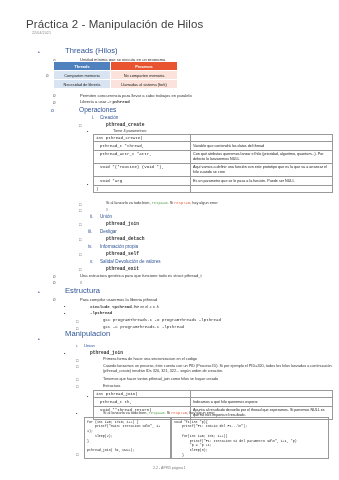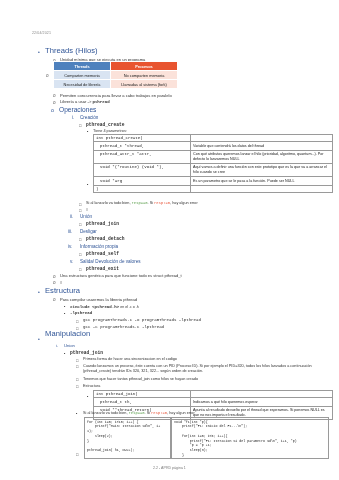--- a/index.html
+++ b/index.html
@@ -18,21 +18,21 @@
     position:absolute;left:26px;top:18px;
     font-size:11.5px;font-weight:400;color:#404040;
     letter-spacing:.1px;white-space:nowrap;
   }
   .doc-date{
     position:absolute;left:32px;top:31px;
     font-size:3.6px;color:#8a8a8a;letter-spacing:.1px;
   }
 
   
-  .row{position:absolute;white-space:nowrap;}
+  .row{position:absolute;white-space:nowrap;margin-left:20px;}
   .bul{position:absolute;}
 
   
   .m-disc{font-size:5px;line-height:1;color:#2f5496;}
   .m-circ{font-size:4.6px;line-height:1;color:#595959;}
   .m-sq{font-size:4px;line-height:1;color:#404040;}
 
   .h1t{font-size:7.6px;color:#2f5496;font-weight:400;letter-spacing:.05px;}
   .h2t{font-size:6.6px;color:#2f5496;font-weight:400;}
   .lvl2{font-size:4.1px;color:#333;}
@@ -74,20 +74,21 @@
   .footer{
     position:absolute;left:0;top:466px;width:339px;
     text-align:center;font-size:3.6px;color:#7a7a7a;
   }
 </style>
 </head>
 <body>
 
 <div class="page">
 
+  <div class="doc-title">Práctica 2 - Manipulación de Hilos</div>
   <div class="doc-date">22/04/2021</div>
 
   <div class="bul m-disc" style="left:38px;top:50px;">•</div>
   <div class="row h1t" style="left:45px;top:46px;">Threads (Hilos)</div>
 
   <div class="bul m-circ" style="left:53px;top:58.5px;">o</div>
   <div class="row lvl2" style="left:60px;top:57px;">Unidad mínima que se ejecuta en un programa</div>
 
   <div class="bul m-circ" style="left:46px;top:74px;">o</div>
   <table class="cmp">

